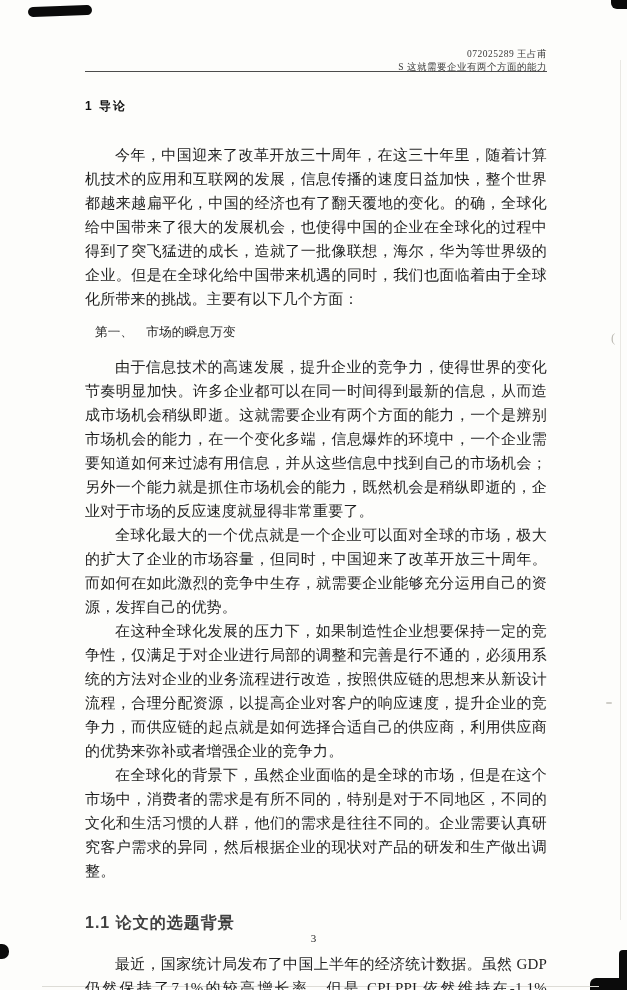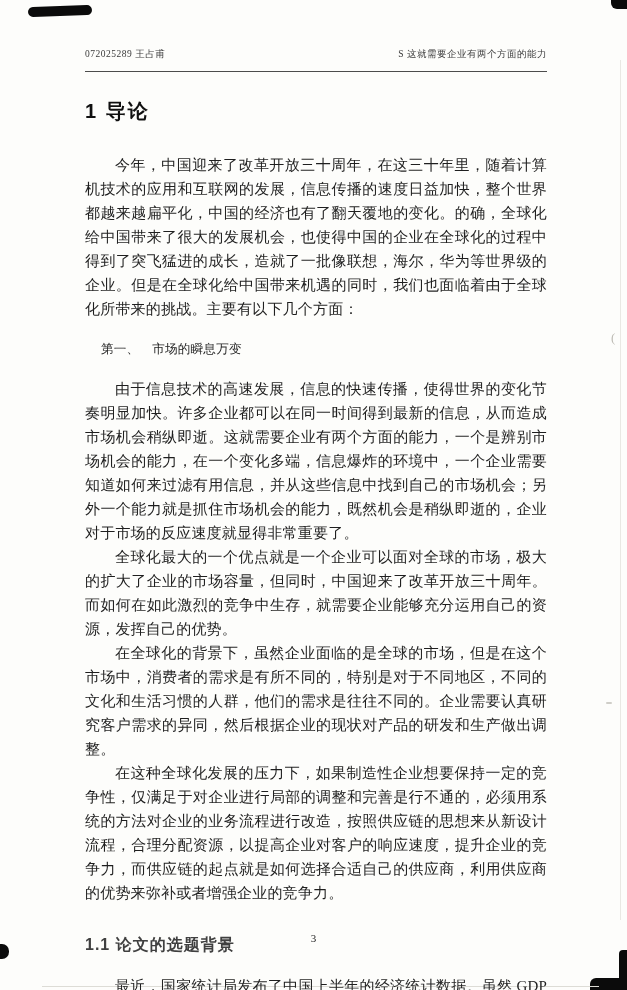--- a/index.html
+++ b/index.html
@@ -23,60 +23,62 @@
     position: absolute;
     top: 48px;
     left: 85px;
     width: 462px;
     display: flex;
     justify-content: space-between;
     align-items: flex-end;
     font-size: 9.5px;
     color: #3a3a3a;
     letter-spacing: 0.5px;
+    flex-direction: column;
   }
   .header-rule {
     position: absolute;
     top: 71px;
     left: 85px;
     width: 462px;
     height: 0;
     border-top: 1.2px solid #4c4c4c;
   }
 
   
   .content {
     position: absolute;
     top: 98px;
     left: 85px;
     width: 462px;
   }
   .chapter-title {
     font-family: "Liberation Sans", "DejaVu Sans", sans-serif;
     font-weight: 700;
-    font-size: 20px;
+    font-size: 12px;
     color: #101010;
     margin: 0 0 28px 0;
     letter-spacing: 2px;
   }
   .para {
     font-size: 15px;
     line-height: 24px;
     text-align: justify;
     text-indent: 2em;
     margin: 0;
     letter-spacing: 0.2px;
   }
   .subhead {
     font-size: 12.6px;
     line-height: 24px;
     text-align: left;
     text-indent: 0;
-    margin: 16px;
+    margin: 10px;
     letter-spacing: 0.2px;
+    font-family: Liberation Mono, monospace;
   }
   .section-title {
     font-family: "Liberation Sans", "DejaVu Sans", sans-serif;
     font-weight: 700;
     font-size: 16px;
     color: #404040;
     margin: 30px 0 18px 0;
     letter-spacing: 1px;
   }
 
@@ -156,24 +158,24 @@
     <span>072025289 王占甫</span>
     <span>S 这就需要企业有两个方面的能力</span>
   </div>
   <div class="header-rule"></div>
 
   <div class="content">
     <h1 class="chapter-title">1 导论</h1>
 
     <p class="para">今年，中国迎来了改革开放三十周年，在这三十年里，随着计算机技术的应用和互联网的发展，信息传播的速度日益加快，整个世界都越来越扁平化，中国的经济也有了翻天覆地的变化。的确，全球化给中国带来了很大的发展机会，也使得中国的企业在全球化的过程中得到了突飞猛进的成长，造就了一批像联想，海尔，华为等世界级的企业。但是在全球化给中国带来机遇的同时，我们也面临着由于全球化所带来的挑战。主要有以下几个方面：</p>
     <p class="subhead">第一、　市场的瞬息万变</p>
-    <p class="para">由于信息技术的高速发展，信息的快速传播，使得世界的变化节奏明显加快。许多企业都可以在同一时间得到最新的信息，从而造成市场机会稍纵即逝。这就需要企业有两个方面的能力，一个是辨别市场机会的能力，在一个变化多端，信息爆炸的环境中，一个企业需要知道如何来过滤有用信息，并从这些信息中找到自己的市场机会；另外一个能力就是抓住市场机会的能力，既然机会是稍纵即逝的，企业对于市场的反应速度就显得非常重要了。</p>
+    <p class="para">由于信息技术的高速发展，提升企业的竞争力，使得世界的变化节奏明显加快。许多企业都可以在同一时间得到最新的信息，从而造成市场机会稍纵即逝。这就需要企业有两个方面的能力，一个是辨别市场机会的能力，在一个变化多端，信息爆炸的环境中，一个企业需要知道如何来过滤有用信息，并从这些信息中找到自己的市场机会；另外一个能力就是抓住市场机会的能力，既然机会是稍纵即逝的，企业对于市场的反应速度就显得非常重要了。</p>
     <p class="para">全球化最大的一个优点就是一个企业可以面对全球的市场，极大的扩大了企业的市场容量，但同时，中国迎来了改革开放三十周年。而如何在如此激烈的竞争中生存，就需要企业能够充分运用自己的资源，发挥自己的优势。</p>
+    <p class="para">在这种全球化发展的压力下，如果制造性企业想要保持一定的竞争性，仅满足于对企业进行局部的调整和完善是行不通的，必须用系统的方法对企业的业务流程进行改造，按照供应链的思想来从新设计流程，合理分配资源，以提高企业对客户的响应速度，提升企业的竞争力，而供应链的起点就是如何选择合适自己的供应商，利用供应商的优势来弥补或者增强企业的竞争力。</p>
     <p class="para">在全球化的背景下，虽然企业面临的是全球的市场，但是在这个市场中，消费者的需求是有所不同的，特别是对于不同地区，不同的文化和生活习惯的人群，他们的需求是往往不同的。企业需要认真研究客户需求的异同，然后根据企业的现状对产品的研发和生产做出调整。</p>
-    <p class="para">在这种全球化发展的压力下，如果制造性企业想要保持一定的竞争性，仅满足于对企业进行局部的调整和完善是行不通的，必须用系统的方法对企业的业务流程进行改造，按照供应链的思想来从新设计流程，合理分配资源，以提高企业对客户的响应速度，提升企业的竞争力，而供应链的起点就是如何选择合适自己的供应商，利用供应商的优势来弥补或者增强企业的竞争力。</p>
 
     <h2 class="section-title">1.1 论文的选题背景</h2>
     <p class="para">最近，国家统计局发布了中国上半年的经济统计数据。虽然 GDP 仍然保持了7.1%的较高增长率，但是 CPI,PPI 依然维持在-1.1%和-5.9%的下降趋势，进出口</p>
   </div>
 
   <div class="page-number">3</div>
 
 </div>
 
 </body></html>

